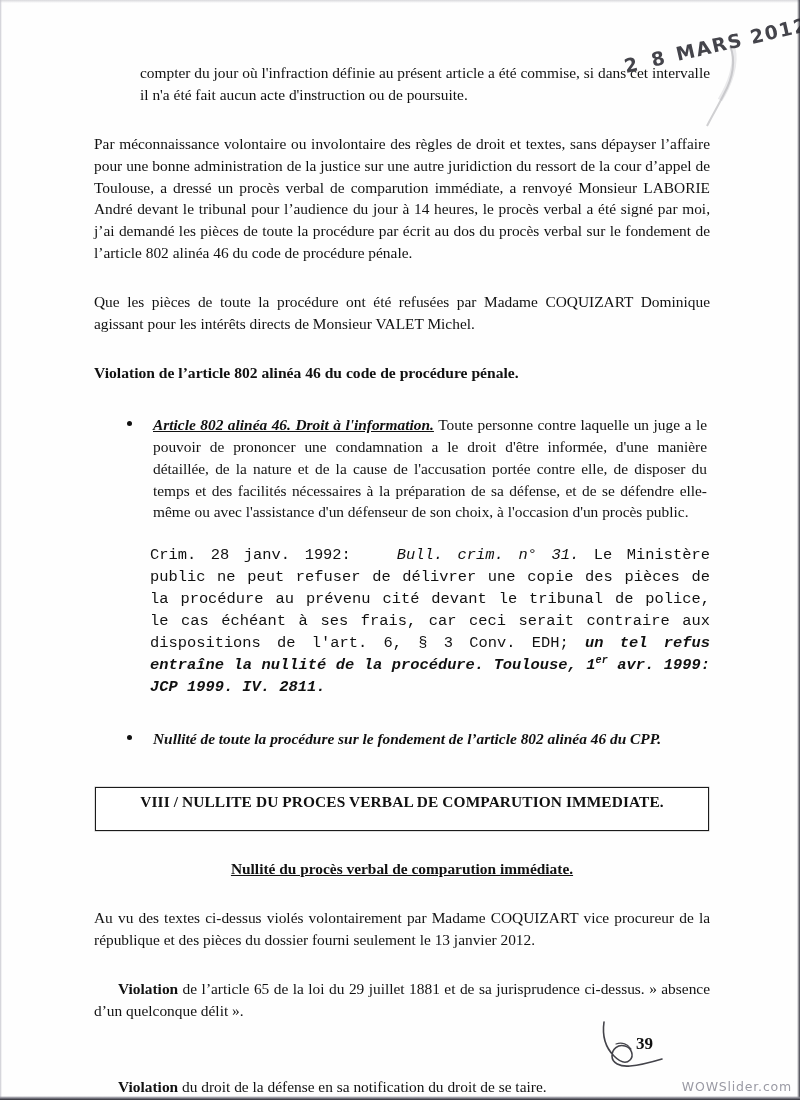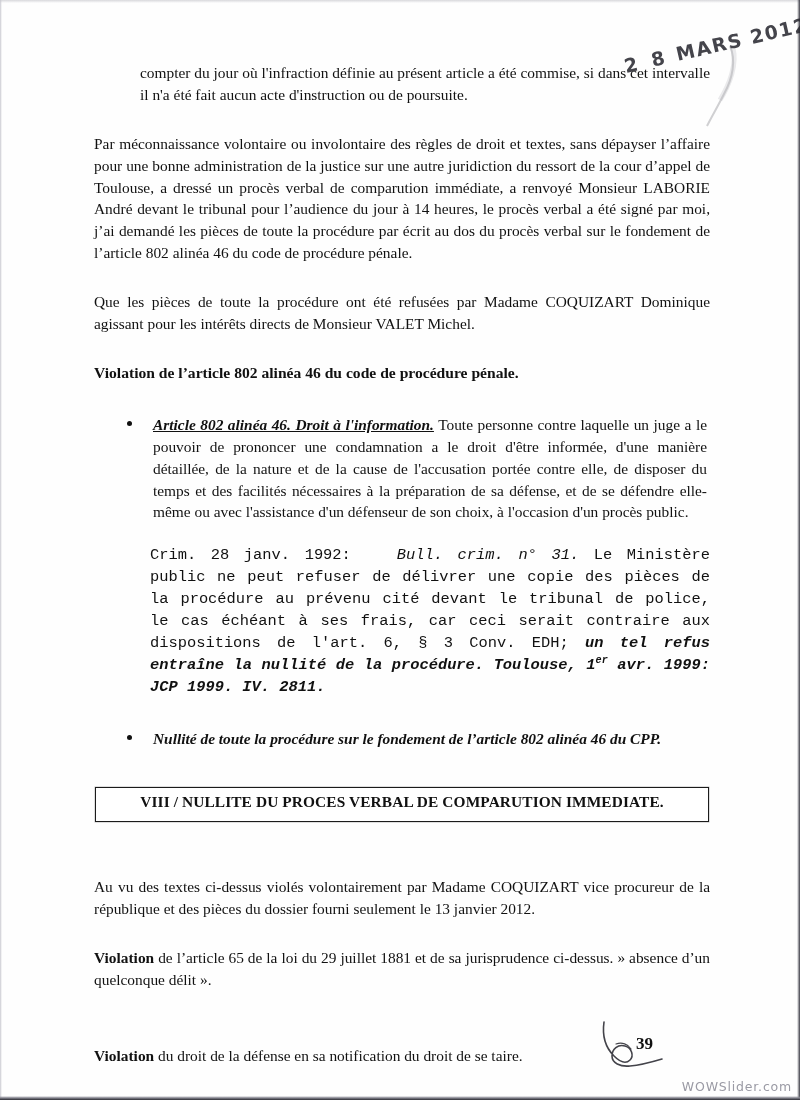--- a/index.html
+++ b/index.html
@@ -59,21 +59,21 @@
   }
   .gap-md { height: 19px; }
   .gap-lg { height: 27px; }
   .gap-xl { height: 34px; }
 
   .indent-first {
     margin-left: 46px;
     width: 570px;
   }
 
-  .bold { font-weight: bold; }
+  .bold { font-weight: bold; margin-left: 24px; }
   .ital { font-style: italic; }
   .bi { font-weight: bold; font-style: italic; }
   .biu { font-weight: bold; font-style: italic; text-decoration: underline; }
   sup { font-size: 0.66em; vertical-align: super; line-height: 0; }
 
   .heading-bold {
     font-weight: bold;
     font-size: 15.6px;
   }
 
@@ -108,21 +108,21 @@
     font-family: Liberation Mono, monospace;
   }
 
   
   #section-box {
     position: relative;
     margin: 0 auto;
     width: 612px;
     border: 1.4px solid #1b1b1b;
     box-shadow: 0 0 0 0.5px rgba(0,0,0,0.25);
-    padding: 5px 0 10px 0;
+    padding: 5px 0 19px 0;
     text-align: center;
     background: #fff;
   }
   #section-box .boxtitle {
     font-weight: bold;
     font-size: 15.4px;
     letter-spacing: 0.1px;
   }
 
   .centered-underline {
@@ -244,20 +244,21 @@
     </div>
 
     <div class="gap-xl"></div>
 
     <div id="section-box">
       <span class="boxtitle">VIII / NULLITE DU PROCES VERBAL DE COMPARUTION IMMEDIATE.</span>
     </div>
 
     <div class="gap-lg"></div>
 
+    <p class="centered-underline">Nullité du procès verbal de comparution immédiate.</p>
 
     <div class="gap-lg"></div>
 
     <p>Au vu des textes ci-dessus violés volontairement par Madame COQUIZART vice procureur de la république et des pièces du dossier fourni seulement le 13 janvier 2012.</p>
 
     <div class="gap-lg"></div>
 
     <p><span class="bold">Violation</span><span> de l’article 65 de la loi du 29 juillet 1881 et de sa jurisprudence ci-dessus. » absence d’un quelconque délit ».</span></p>
 
     <div class="gap-lg"></div>

